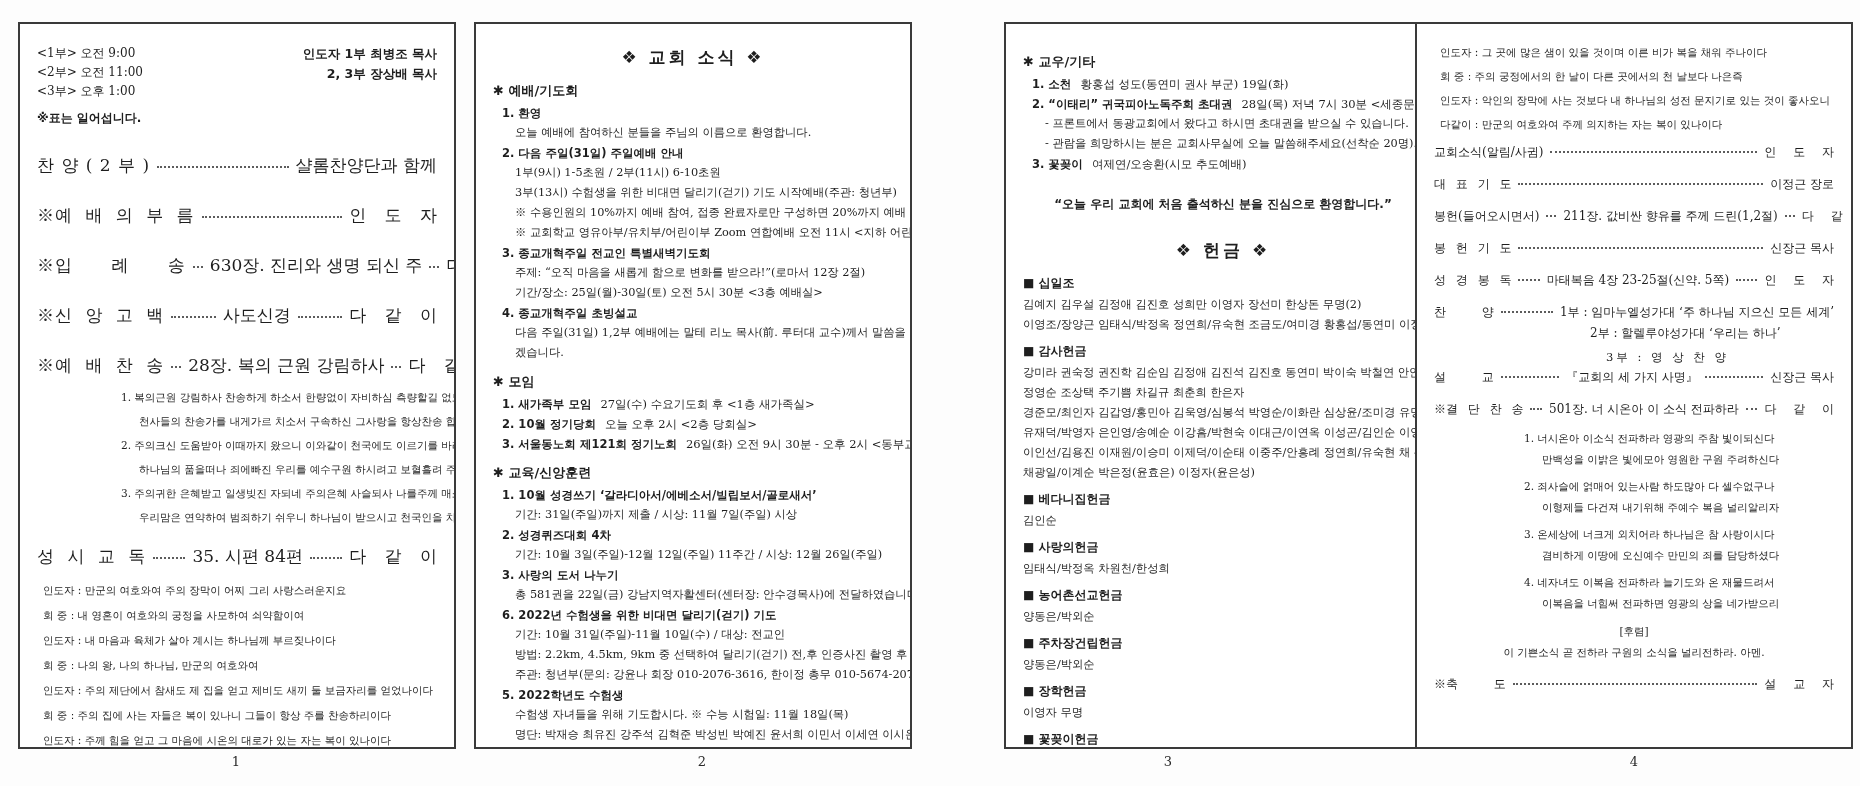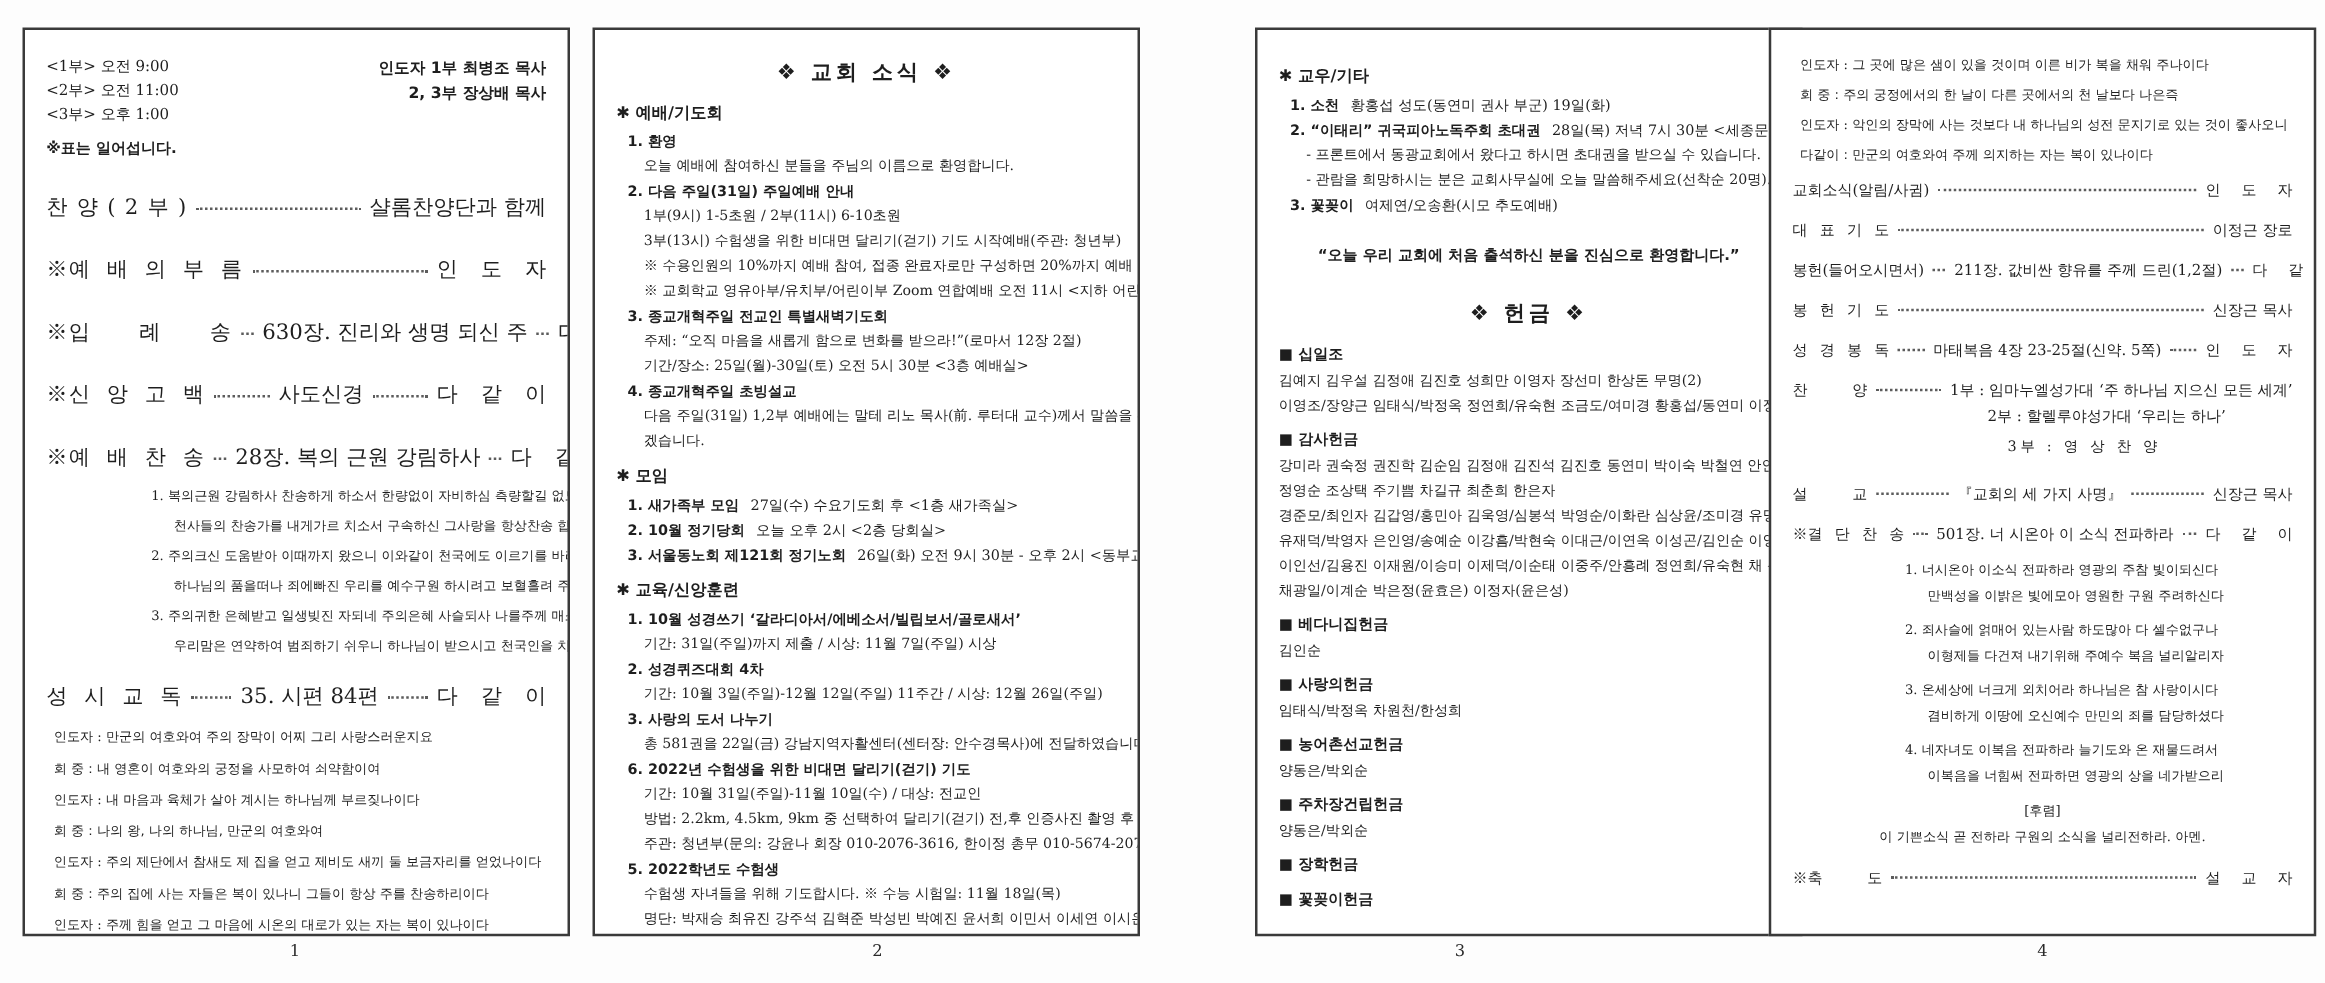--- a/index.html
+++ b/index.html
@@ -207,20 +207,21 @@
 
   <div class="offh">■ 베다니집헌금</div>
   <div class="offl">김인순</div>
   <div class="offh">■ 사랑의헌금</div>
   <div class="offl">임태식/박정옥 차원천/한성희</div>
   <div class="offh">■ 농어촌선교헌금</div>
   <div class="offl">양동은/박외순</div>
   <div class="offh">■ 주차장건립헌금</div>
   <div class="offl">양동은/박외순</div>
   <div class="offh">■ 장학헌금</div>
+  <div class="offl">이영자 무명</div>
   <div class="offh">■ 꽃꽂이헌금</div>
 
 </div>
 <div class="pagenum" style="left:949px;">3</div>
 
 <div class="sheet p4" style="left:1415px;">
   <div class="rdblock" style="margin-top:2px;">
     <div class="rd">인도자 : 그 곳에 많은 샘이 있을 것이며 이른 비가 복을 채워 주나이다</div>
     <div class="rd b">회 중 : 주의 궁정에서의 한 날이 다른 곳에서의 천 날보다 나은즉</div>
     <div class="rd">인도자 : 악인의 장막에 사는 것보다 내 하나님의 성전 문지기로 있는 것이 좋사오니</div>
@@ -256,21 +257,21 @@
     <span class="leader"></span>
     <span class="oright sp2">인 도 자</span>
   </div>
   <div class="oline">
     <span class="olabel sp3">찬 양</span>
     <span class="leader"></span>
     <span class="oright">1부 : 임마누엘성가대 ‘주 하나님 지으신 모든 세계’</span>
   </div>
   <div class="anth2">2부 : 할렐루야성가대 ‘우리는 하나’</div>
   <div class="anth3">3부 : 영 상 찬 양</div>
-  <div class="oline" style="margin-top:18px;">
+  <div class="oline" style="margin-top:0;">
     <span class="olabel sp3">설 교</span>
     <span class="leader"></span>
     <span class="ocenter">『교회의 세 가지 사명』</span>
     <span class="leader"></span>
     <span class="oright">신장근 목사</span>
   </div>
   <div class="oline">
     <span class="olabel sp1">※결 단 찬 송</span>
     <span class="leader"></span>
     <span class="ocenter">501장. 너 시온아 이 소식 전파하라</span>

